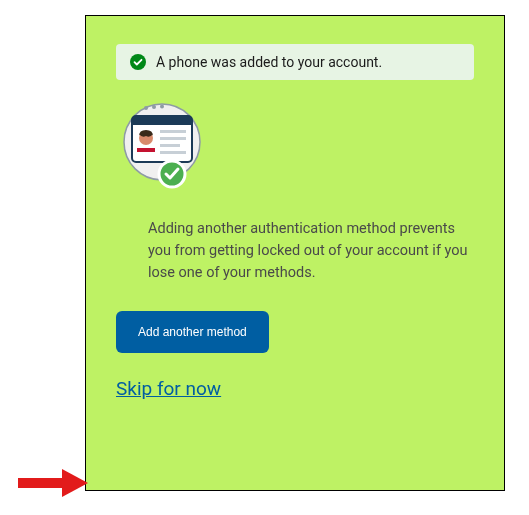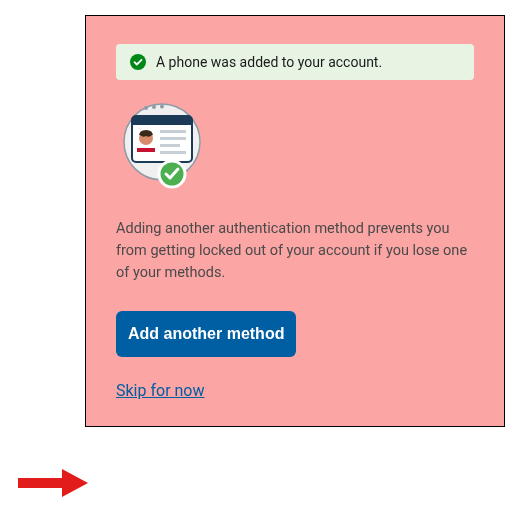--- a/index.html
+++ b/index.html
@@ -16,24 +16,24 @@
     .page-container {
       position: relative;
       width: 529px;
       height: 515px;
     }
     .card {
       position: absolute;
       left: 75px;
       top: 5px;
       width: 420px;
-      height: 412px;
+      height: 476px;
       border: 1px solid #000;
       padding: 28px 30px;
-      background: #fca5a5;
+      background: #bef264;
     }
     .alert {
       background: #e7f4e4;
       border-radius: 4px;
       padding: 10px 14px;
       display: flex;
       align-items: center;
       gap: 10px;
       margin-bottom: 20px;
     }
@@ -55,36 +55,37 @@
       font-weight: 700;
       color: #1b1b1b;
       line-height: 1.35;
       margin-bottom: 14px;
     }
     .description {
       font-size: 14.5px;
       color: #4a4a4a;
       line-height: 1.5;
       margin-bottom: 28px;
+      margin-left: 32px;
     }
     .primary-btn {
       background: #005ea2;
       color: #fff;
       border: none;
       border-radius: 6px;
-      padding: 14px 12px;
-      font-size: 16px;
-      font-weight: 700;
+      padding: 14px 22px;
+      font-size: 12px;
+      font-weight: 400;
       cursor: pointer;
       margin-bottom: 24px;
       display: inline-block;
     }
     .skip-link {
       color: #005ea2;
-      font-size: 16px;
+      font-size: 19px;
       text-decoration: underline;
       cursor: pointer;
       display: inline-block;
     }
     .arrow {
       position: absolute;
       left: 8px;
       top: 459px;
       width: 70px;
       height: 28px;

